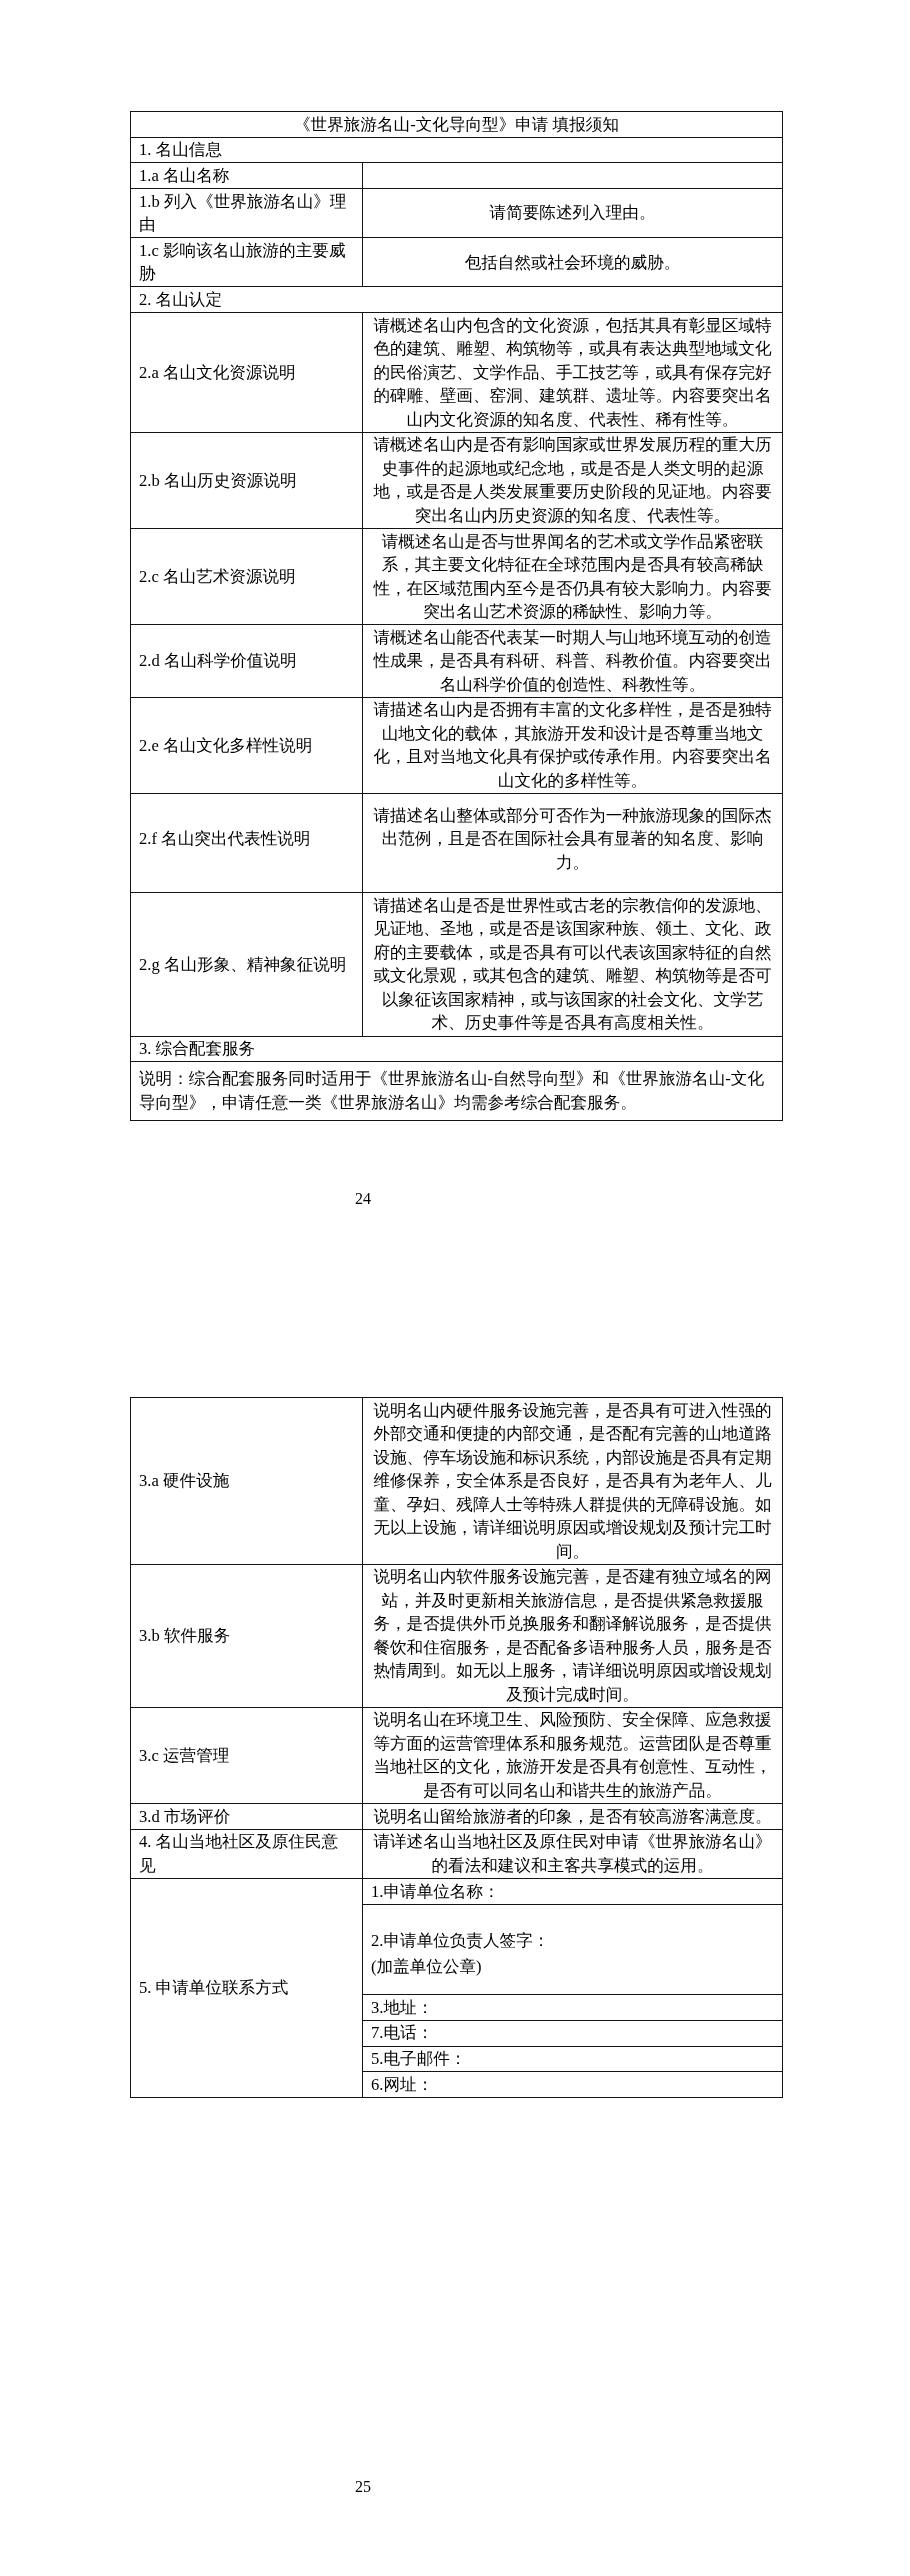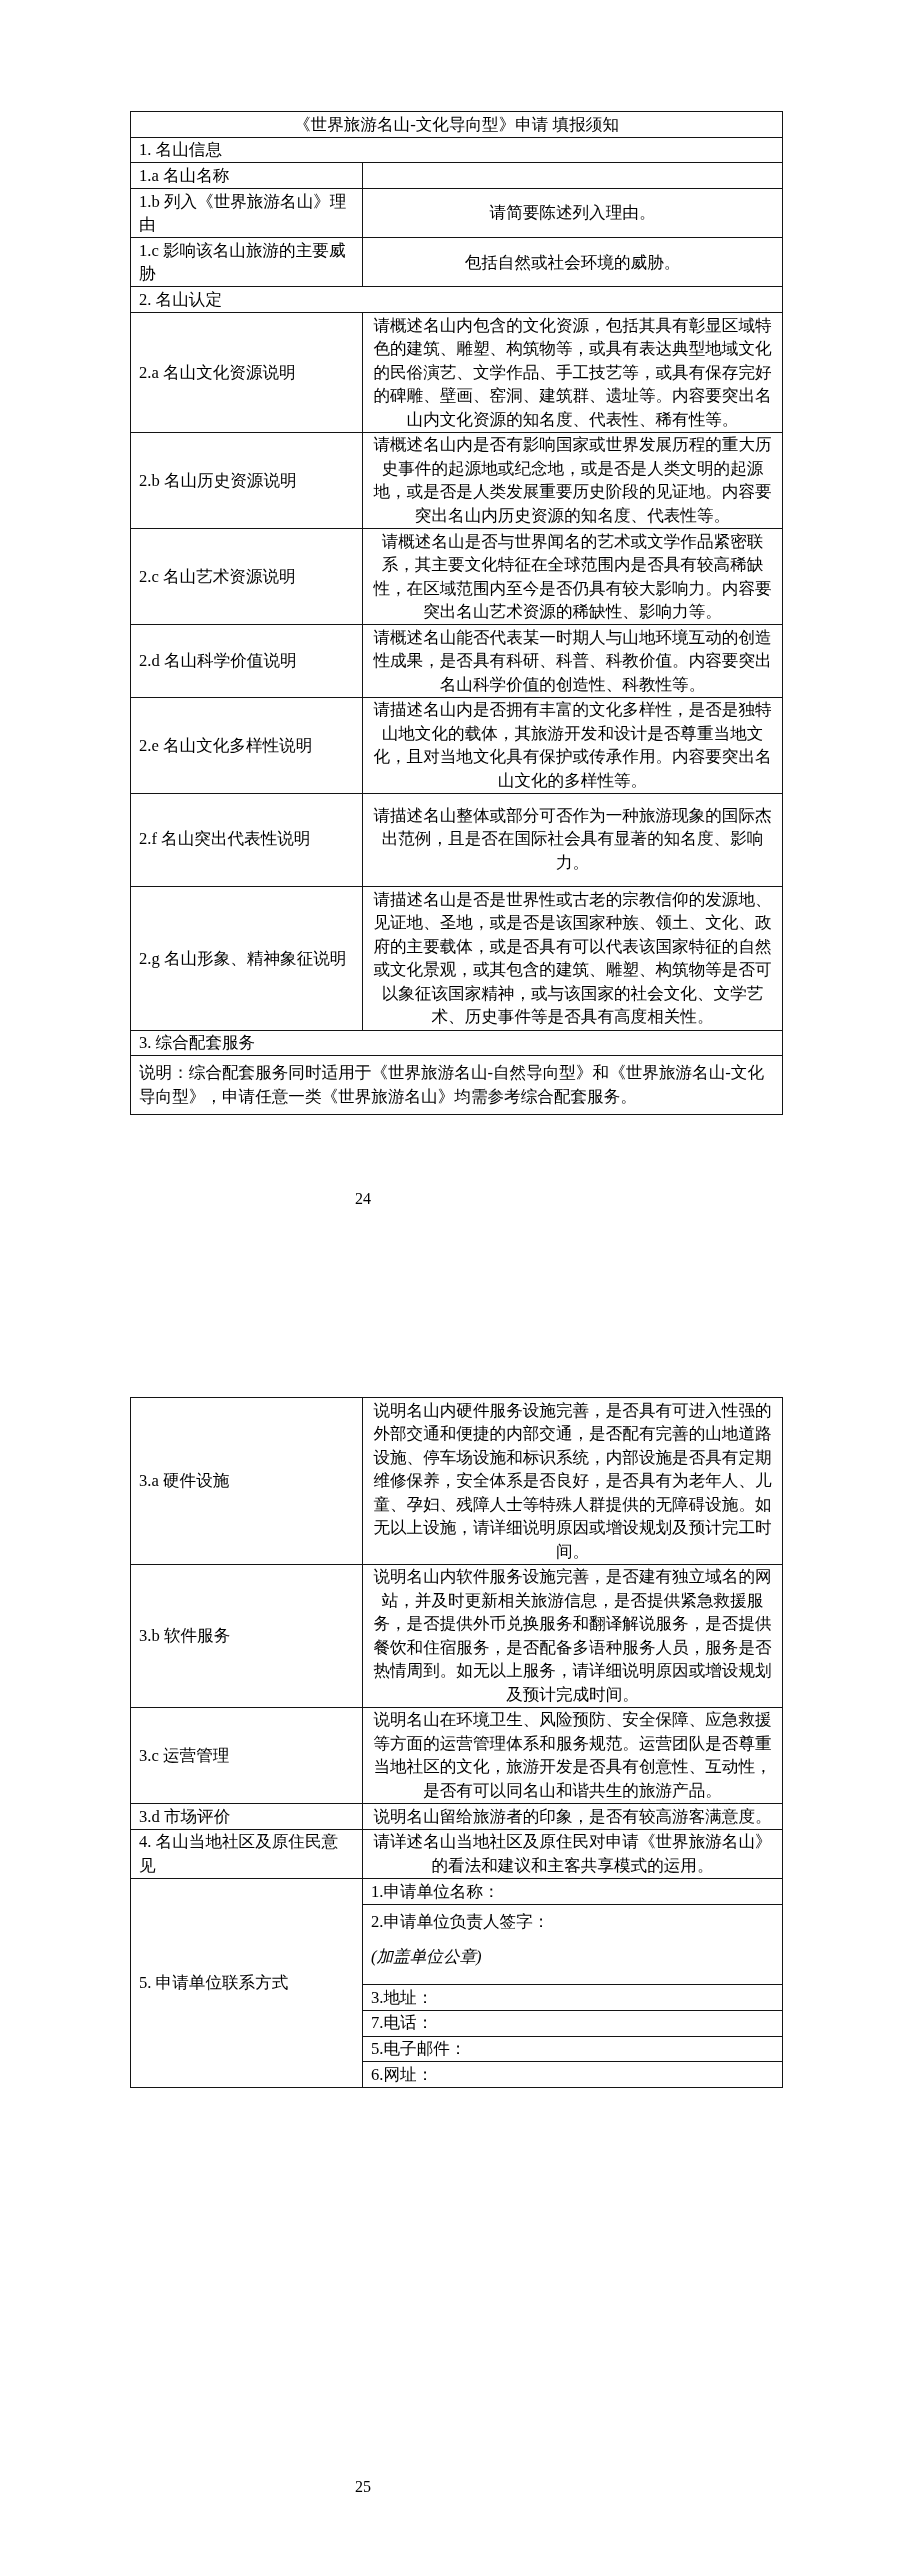--- a/index.html
+++ b/index.html
@@ -29,26 +29,26 @@
     padding: 0.6px 8px;
     vertical-align: middle;
     overflow: hidden;
   }
   .title-cell  { text-align: center; }
   .label-cell  { padding-left: 6.9px; padding-right: 6.9px; }
   .section-cell{ padding-left: 6.9px; }
   .desc-cell   { padding-left: 8px; text-align: center; }
   .note-cell   { padding-left: 6.9px; }
   
-  #table1 tr:nth-child(12) td { padding-top: 9.8px; padding-bottom: 12px; }
+  #table1 tr:nth-child(12) td { padding-top: 9.8px; padding-bottom: 18px; }
   
   #table1 tr:nth-child(15) td { padding-top: 5.2px; padding-bottom: 5.2px; }
   
-  #table2 tr:nth-child(7) td.group-item-cell { padding-top: 5px; padding-bottom: 15.5px; }
-  .seal-note { margin-top: 12px; font-style: italic; }
+  #table2 tr:nth-child(7) td.group-item-cell { padding-top: 24px; padding-bottom: 15.5px; }
+  .seal-note { margin-top: 3px; }
   .page-number {
     position: absolute;
     left: 0;
     width: 726px;
     text-align: center;
     font-size: 16px;
     line-height: 19.5px;
   }
   #pn1 { top: 1189px; }
   #pn2 { top: 2477px; }

